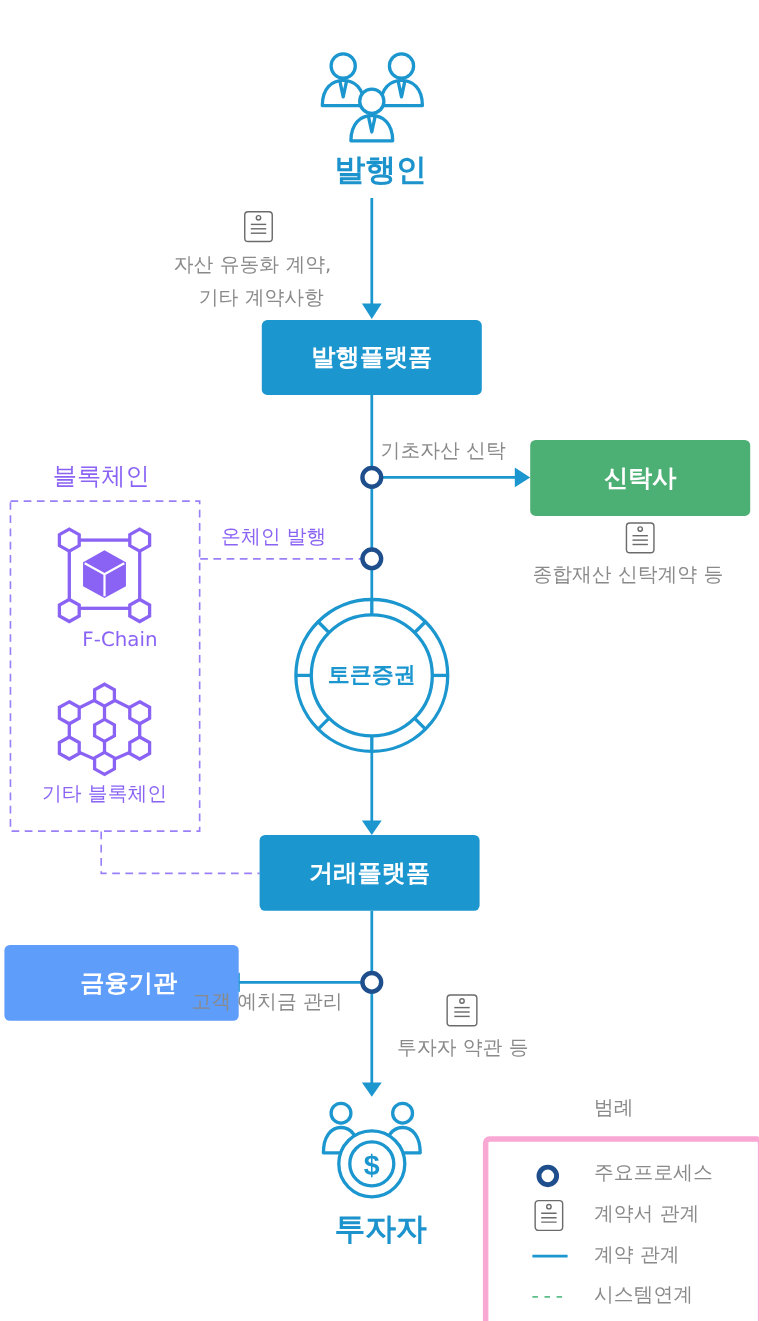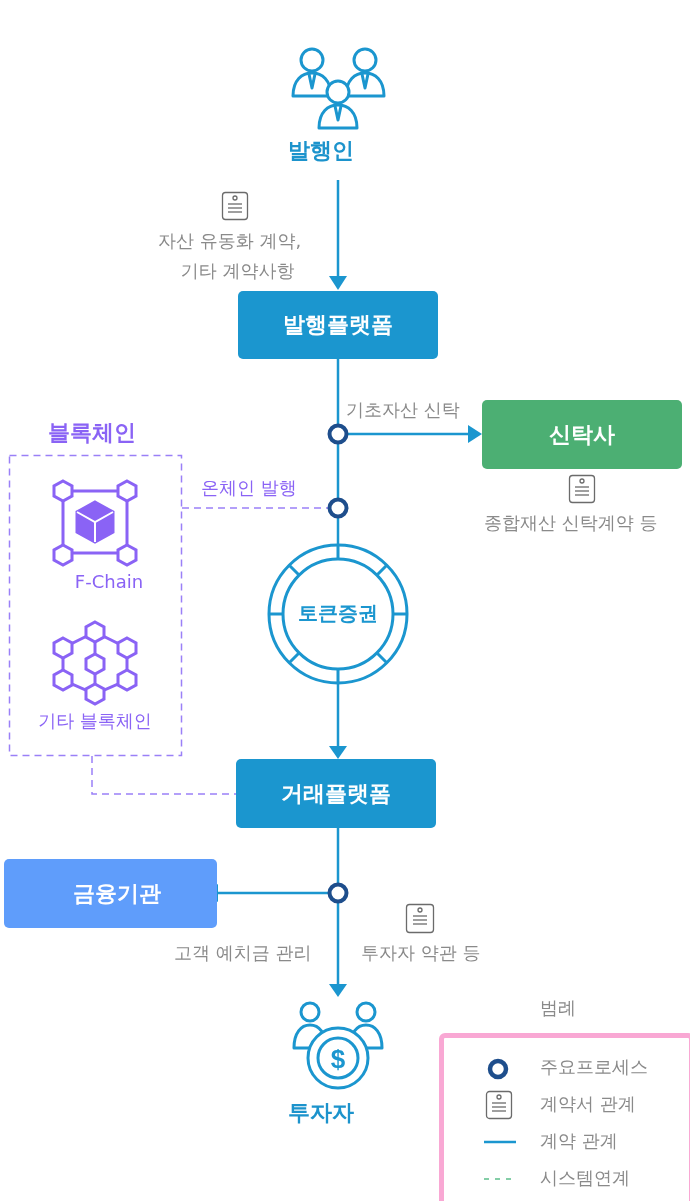--- a/index.html
+++ b/index.html
@@ -4,21 +4,21 @@
 <style>
   html, body { margin:0; padding:0; background:#ffffff; }
   body { width:690px; height:1201px; position:relative; overflow:hidden;
          font-family:"DejaVu Sans", "Liberation Sans", sans-serif; }
   .abs { position:absolute; }
   svg.canvas { position:absolute; left:0; top:0; }
   .box { position:absolute; color:#fff; display:flex; align-items:center; justify-content:center;
          border-radius:5px; font-size:22px; font-weight:bold; }
   .box span { white-space:nowrap; }
   .gray { color:#8a8a8a; font-size:18px; line-height:30px; white-space:nowrap; }
-  .title-blue { color:#1c93cc; font-size:22px; font-weight:bold; white-space:nowrap; text-align:left; }
+  .title-blue { color:#1c93cc; font-size:28px; font-weight:bold; white-space:nowrap; text-align:right; }
   .purple { color:#8a63f5; }
   .legend-box { position:absolute; left:439px; top:1033px; width:245px; height:165px;
                 border:5px solid #f9a8d4; border-radius:6px; }
   .legend-row { position:absolute; left:0; width:245px; height:32px; }
   .legend-label { position:absolute; left:96px; top:0; font-size:18px; color:#8a8a8a; line-height:32px; white-space:nowrap; }
 </style>
 </head>
 <body>
 
 <svg class="canvas" width="690" height="1201">
@@ -145,37 +145,37 @@
   <span>발행플랫폼</span>
 </div>
 
 <div class="abs gray" style="left:346px;top:395px;">기초자산 신탁</div>
 
 <div class="box" style="left:482px;top:400px;width:200px;height:69px;background:#4caf73;">
   <span>신탁사</span>
 </div>
 <div class="abs gray" style="left:484px;top:508px;">종합재산 신탁계약 등</div>
 
-<div class="abs purple" style="left:48px;top:418px;font-size:22px;font-weight:bold;white-space:nowrap;">블록체인</div>
+<div class="abs purple" style="left:48px;top:418px;font-size:22px;font-weight:normal;white-space:nowrap;">블록체인</div>
 <div class="abs purple" style="left:0;top:571px;width:190px;text-align:center;font-size:18px;padding-left:14px;">F-Chain</div>
 <div class="abs purple" style="left:0;top:709px;width:190px;text-align:center;font-size:18px;">기타 블록체인</div>
 
 <div class="abs purple" style="left:201px;top:476px;font-size:18px;white-space:nowrap;">온체인 발행</div>
 
 <div class="abs" style="left:288px;top:600px;width:100px;text-align:center;color:#1b96cf;font-size:20px;font-weight:bold;white-space:nowrap;">토큰증권</div>
 
 <div class="box" style="left:236px;top:759px;width:200px;height:69px;background:#1b96cf;">
   <span>거래플랫폼</span>
 </div>
 
 <div class="box" style="left:4px;top:859px;width:200px;height:69px;background:#5f9dfb;padding-left:13px;">
   <span>금융기관</span>
 </div>
 
-<div class="abs gray" style="left:174px;top:938px;">고객 예치금 관리</div>
+<div class="abs gray" style="left:174px;top:896px;">고객 예치금 관리</div>
 <div class="abs gray" style="left:361px;top:938px;">투자자 약관 등</div>
 
 <div class="abs title-blue" style="left:288px;top:1098px;width:100px;">투자자</div>
 
 <div class="abs gray" style="left:540px;top:993px;">범례</div>
 <div class="legend-box">
   <div class="legend-row" style="top:13px;">
     <svg class="abs" style="left:42px;top:6px;" width="24" height="24">
       <circle cx="12" cy="12" r="8" fill="#fff" stroke="#1e4e8c" stroke-width="4.5"></circle>
     </svg>

